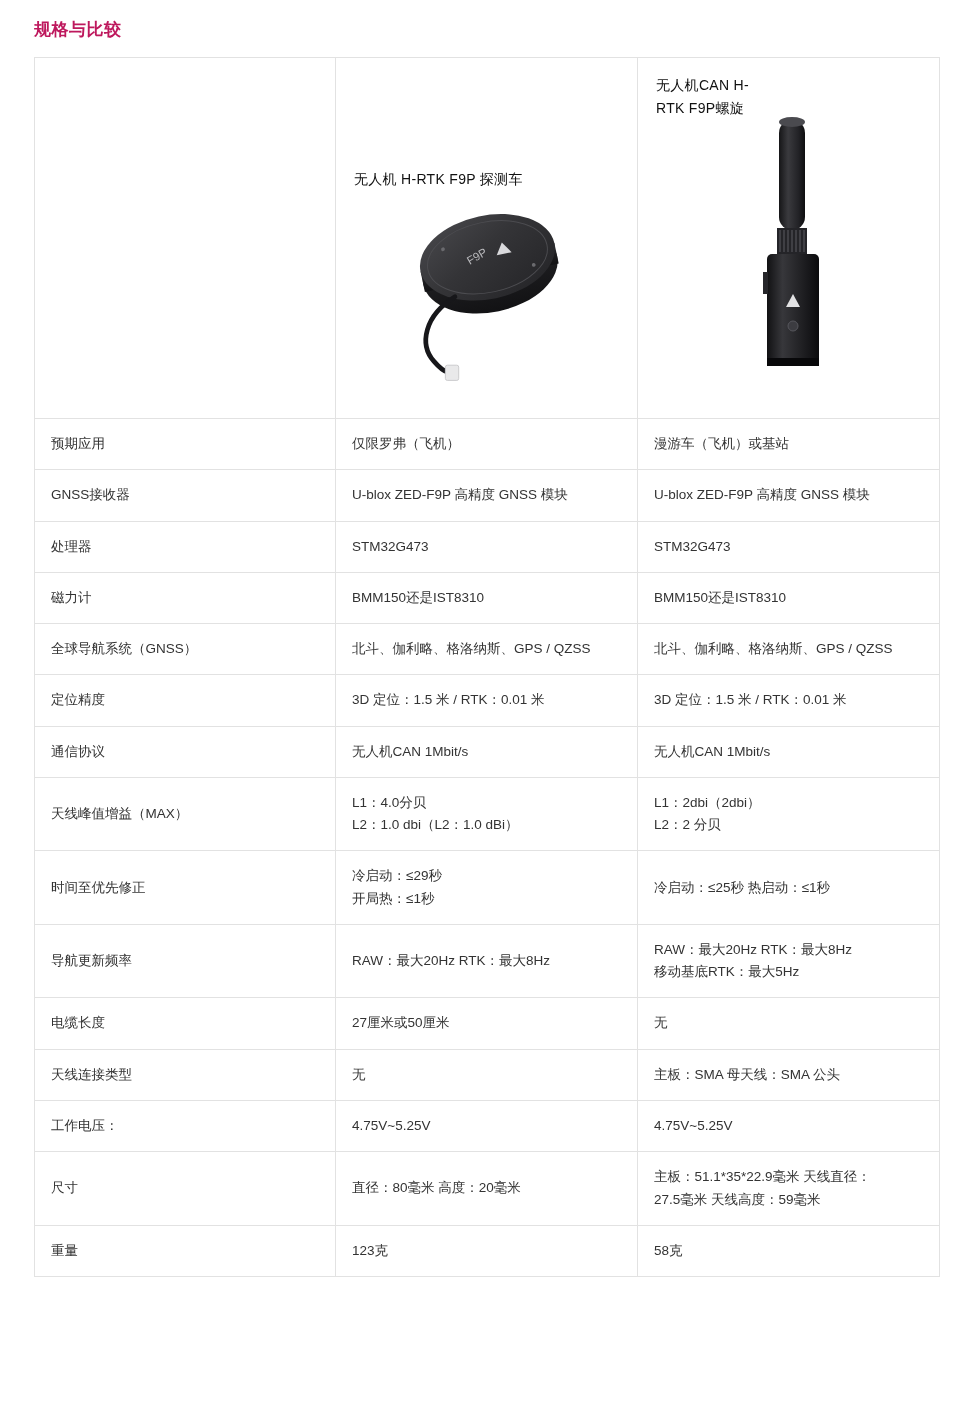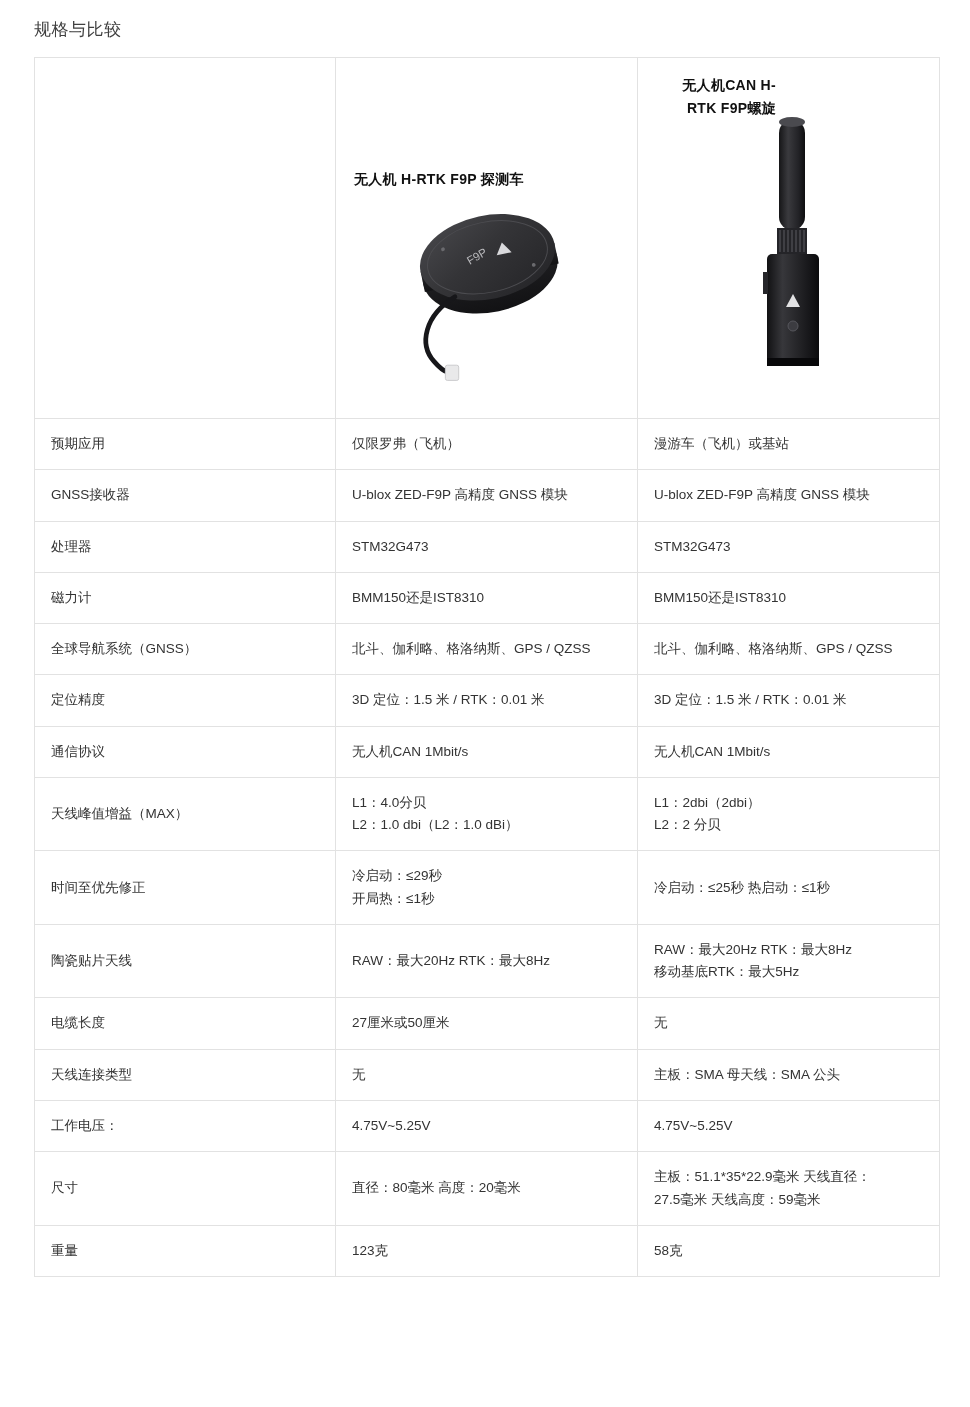--- a/index.html
+++ b/index.html
@@ -14,22 +14,22 @@
     color: #222222;
     -webkit-font-smoothing: antialiased;
   }
   .page {
     width: 970px;
     box-sizing: border-box;
     padding: 0 34px;
   }
   .page-title {
     font-size: 17px;
-    font-weight: normal;
-    color: #404040;
+    font-weight: bold;
+    color: #be185d;
     margin: 18px 0 16px 0;
     letter-spacing: 0.5px;
   }
   table.spec-table {
     width: 902px;
     border-collapse: collapse;
     table-layout: fixed;
   }
   table.spec-table td {
     border: 1px solid #e2e2e2;
@@ -53,24 +53,23 @@
     height: 360px;
   }
   .hdr-cell {
     position: relative;
     height: 360px;
     box-sizing: border-box;
     padding: 16px;
   }
   .hdr-title {
     font-size: 14px;
-    font-weight: bold;
+    font-weight: normal;
     color: #111111;
     letter-spacing: .3px;
-    text-align: right;
   }
   .hdr-title.rover {
     position: absolute;
     top: 110px;
     left: 18px;
   }
   .hdr-title.helical {
     position: absolute;
     top: 16px;
     left: 18px;
@@ -234,21 +233,21 @@
         <td class="col-val val-multi">L1：2dbi（2dbi）
 L2：2 分贝</td>
       </tr>
       <tr>
         <td class="col-label">时间至优先修正</td>
         <td class="col-val val-multi">冷启动：≤29秒
 开局热：≤1秒</td>
         <td class="col-val val-multi">冷启动：≤25秒 热启动：≤1秒</td>
       </tr>
       <tr>
-        <td class="col-label">陶瓷贴片天线</td>
+        <td class="col-label">导航更新频率</td>
         <td class="col-val val-multi">RAW：最大20Hz RTK：最大8Hz</td>
         <td class="col-val val-multi">RAW：最大20Hz RTK：最大8Hz
 移动基底RTK：最大5Hz</td>
       </tr>
       <tr>
         <td class="col-label">电缆长度</td>
         <td class="col-val val-multi">27厘米或50厘米</td>
         <td class="col-val val-multi">无</td>
       </tr>
       <tr>

